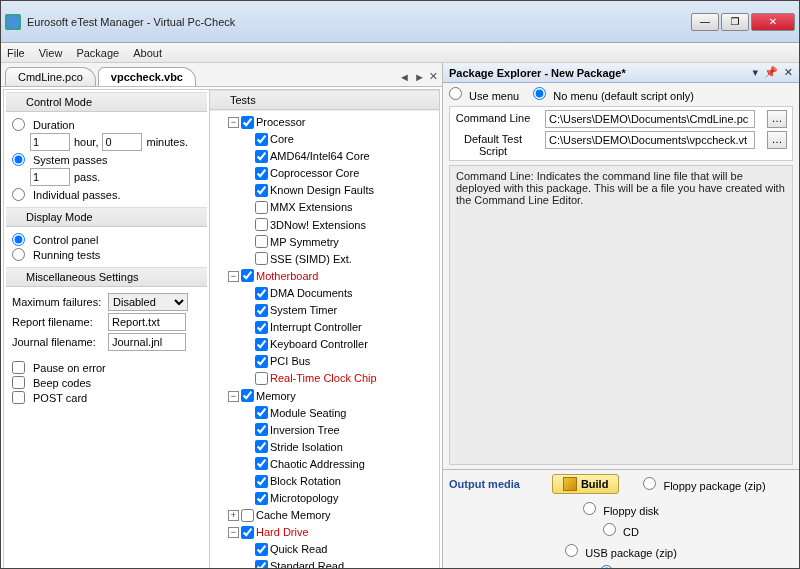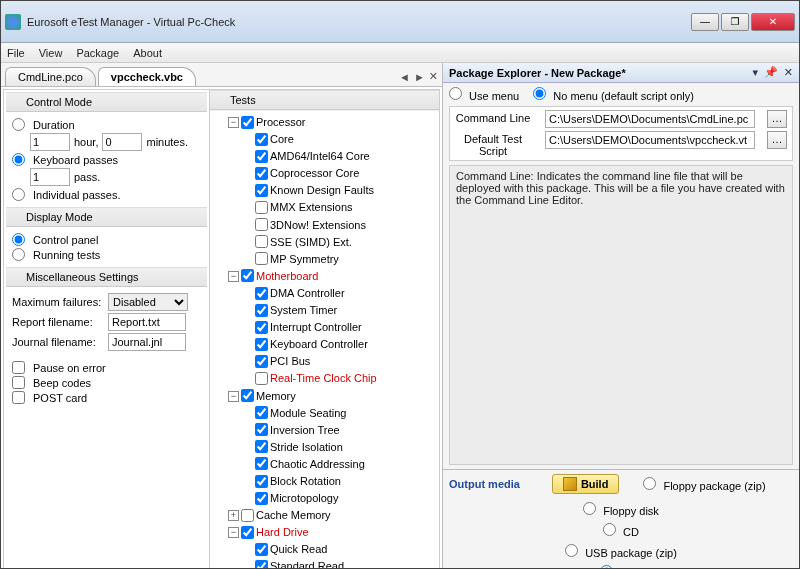--- a/index.html
+++ b/index.html
@@ -115,21 +115,21 @@
               <span>Duration</span>
             </div>
           <div class="row" style="padding-left:18px;">
             <input type="number" class="spin" value="1" style="">
             <span>hour,</span>
             <input type="number" class="spin" value="0" style="">
             <span>minutes.</span>
           </div>
           <div class="row">
               <input type="radio" name="cm" checked="" style="">
-              <span>Keyboard passes</span>
+              <span>System passes</span>
             </div>
           <div class="row" style="padding-left:18px;">
             <input type="number" class="spin" value="1" style="">
             <span>pass.</span>
           </div>
           <div class="row">
               <input type="radio" name="cm" style="">
               <span>Individual passes.</span>
             </div>
         </div>
@@ -182,26 +182,26 @@
           <div class="tree" id="tree-root">
               <ul>
                 <li><span class="expander">−</span><input type="checkbox" checked="" style=""><span class="lbl">Processor</span></li>
                 <ul>
                   <li><span class="spacer"></span><input type="checkbox" checked="" style=""><span class="lbl">Core</span></li>
                   <li><span class="spacer"></span><input type="checkbox" checked="" style=""><span class="lbl">AMD64/Intel64 Core</span></li>
                   <li><span class="spacer"></span><input type="checkbox" checked="" style=""><span class="lbl">Coprocessor Core</span></li>
                   <li><span class="spacer"></span><input type="checkbox" checked="" style=""><span class="lbl">Known Design Faults</span></li>
                   <li><span class="spacer"></span><input type="checkbox" style=""><span class="lbl">MMX Extensions</span></li>
                   <li><span class="spacer"></span><input type="checkbox" style=""><span class="lbl">3DNow! Extensions</span></li>
+                  <li><span class="spacer"></span><input type="checkbox" style=""><span class="lbl">MP Symmetry</span></li>
                   <li><span class="spacer"></span><input type="checkbox" style=""><span class="lbl">SSE (SIMD) Ext.</span></li>
-                  <li><span class="spacer"></span><input type="checkbox" style=""><span class="lbl">MP Symmetry</span></li>
                 </ul>
                 <li><span class="expander">−</span><input type="checkbox" checked="" style=""><span class="lbl red">Motherboard</span></li>
                 <ul>
-                  <li><span class="spacer"></span><input type="checkbox" checked="" style=""><span class="lbl">DMA Controller</span></li>
+                  <li><span class="spacer"></span><input type="checkbox" checked="" style=""><span class="lbl">DMA Documents</span></li>
                   <li><span class="spacer"></span><input type="checkbox" checked="" style=""><span class="lbl">System Timer</span></li>
                   <li><span class="spacer"></span><input type="checkbox" checked="" style=""><span class="lbl">Interrupt Controller</span></li>
                   <li><span class="spacer"></span><input type="checkbox" checked="" style=""><span class="lbl">Keyboard Controller</span></li>
                   <li><span class="spacer"></span><input type="checkbox" checked="" style=""><span class="lbl">PCI Bus</span></li>
                   <li><span class="spacer"></span><input type="checkbox" style=""><span class="lbl red">Real-Time Clock Chip</span></li>
                 </ul>
                 <li><span class="expander">−</span><input type="checkbox" checked="" style=""><span class="lbl">Memory</span></li>
                 <ul>
                   <li><span class="spacer"></span><input type="checkbox" checked="" style=""><span class="lbl">Module Seating</span></li>
                   <li><span class="spacer"></span><input type="checkbox" checked="" style=""><span class="lbl">Inversion Tree</span></li>

